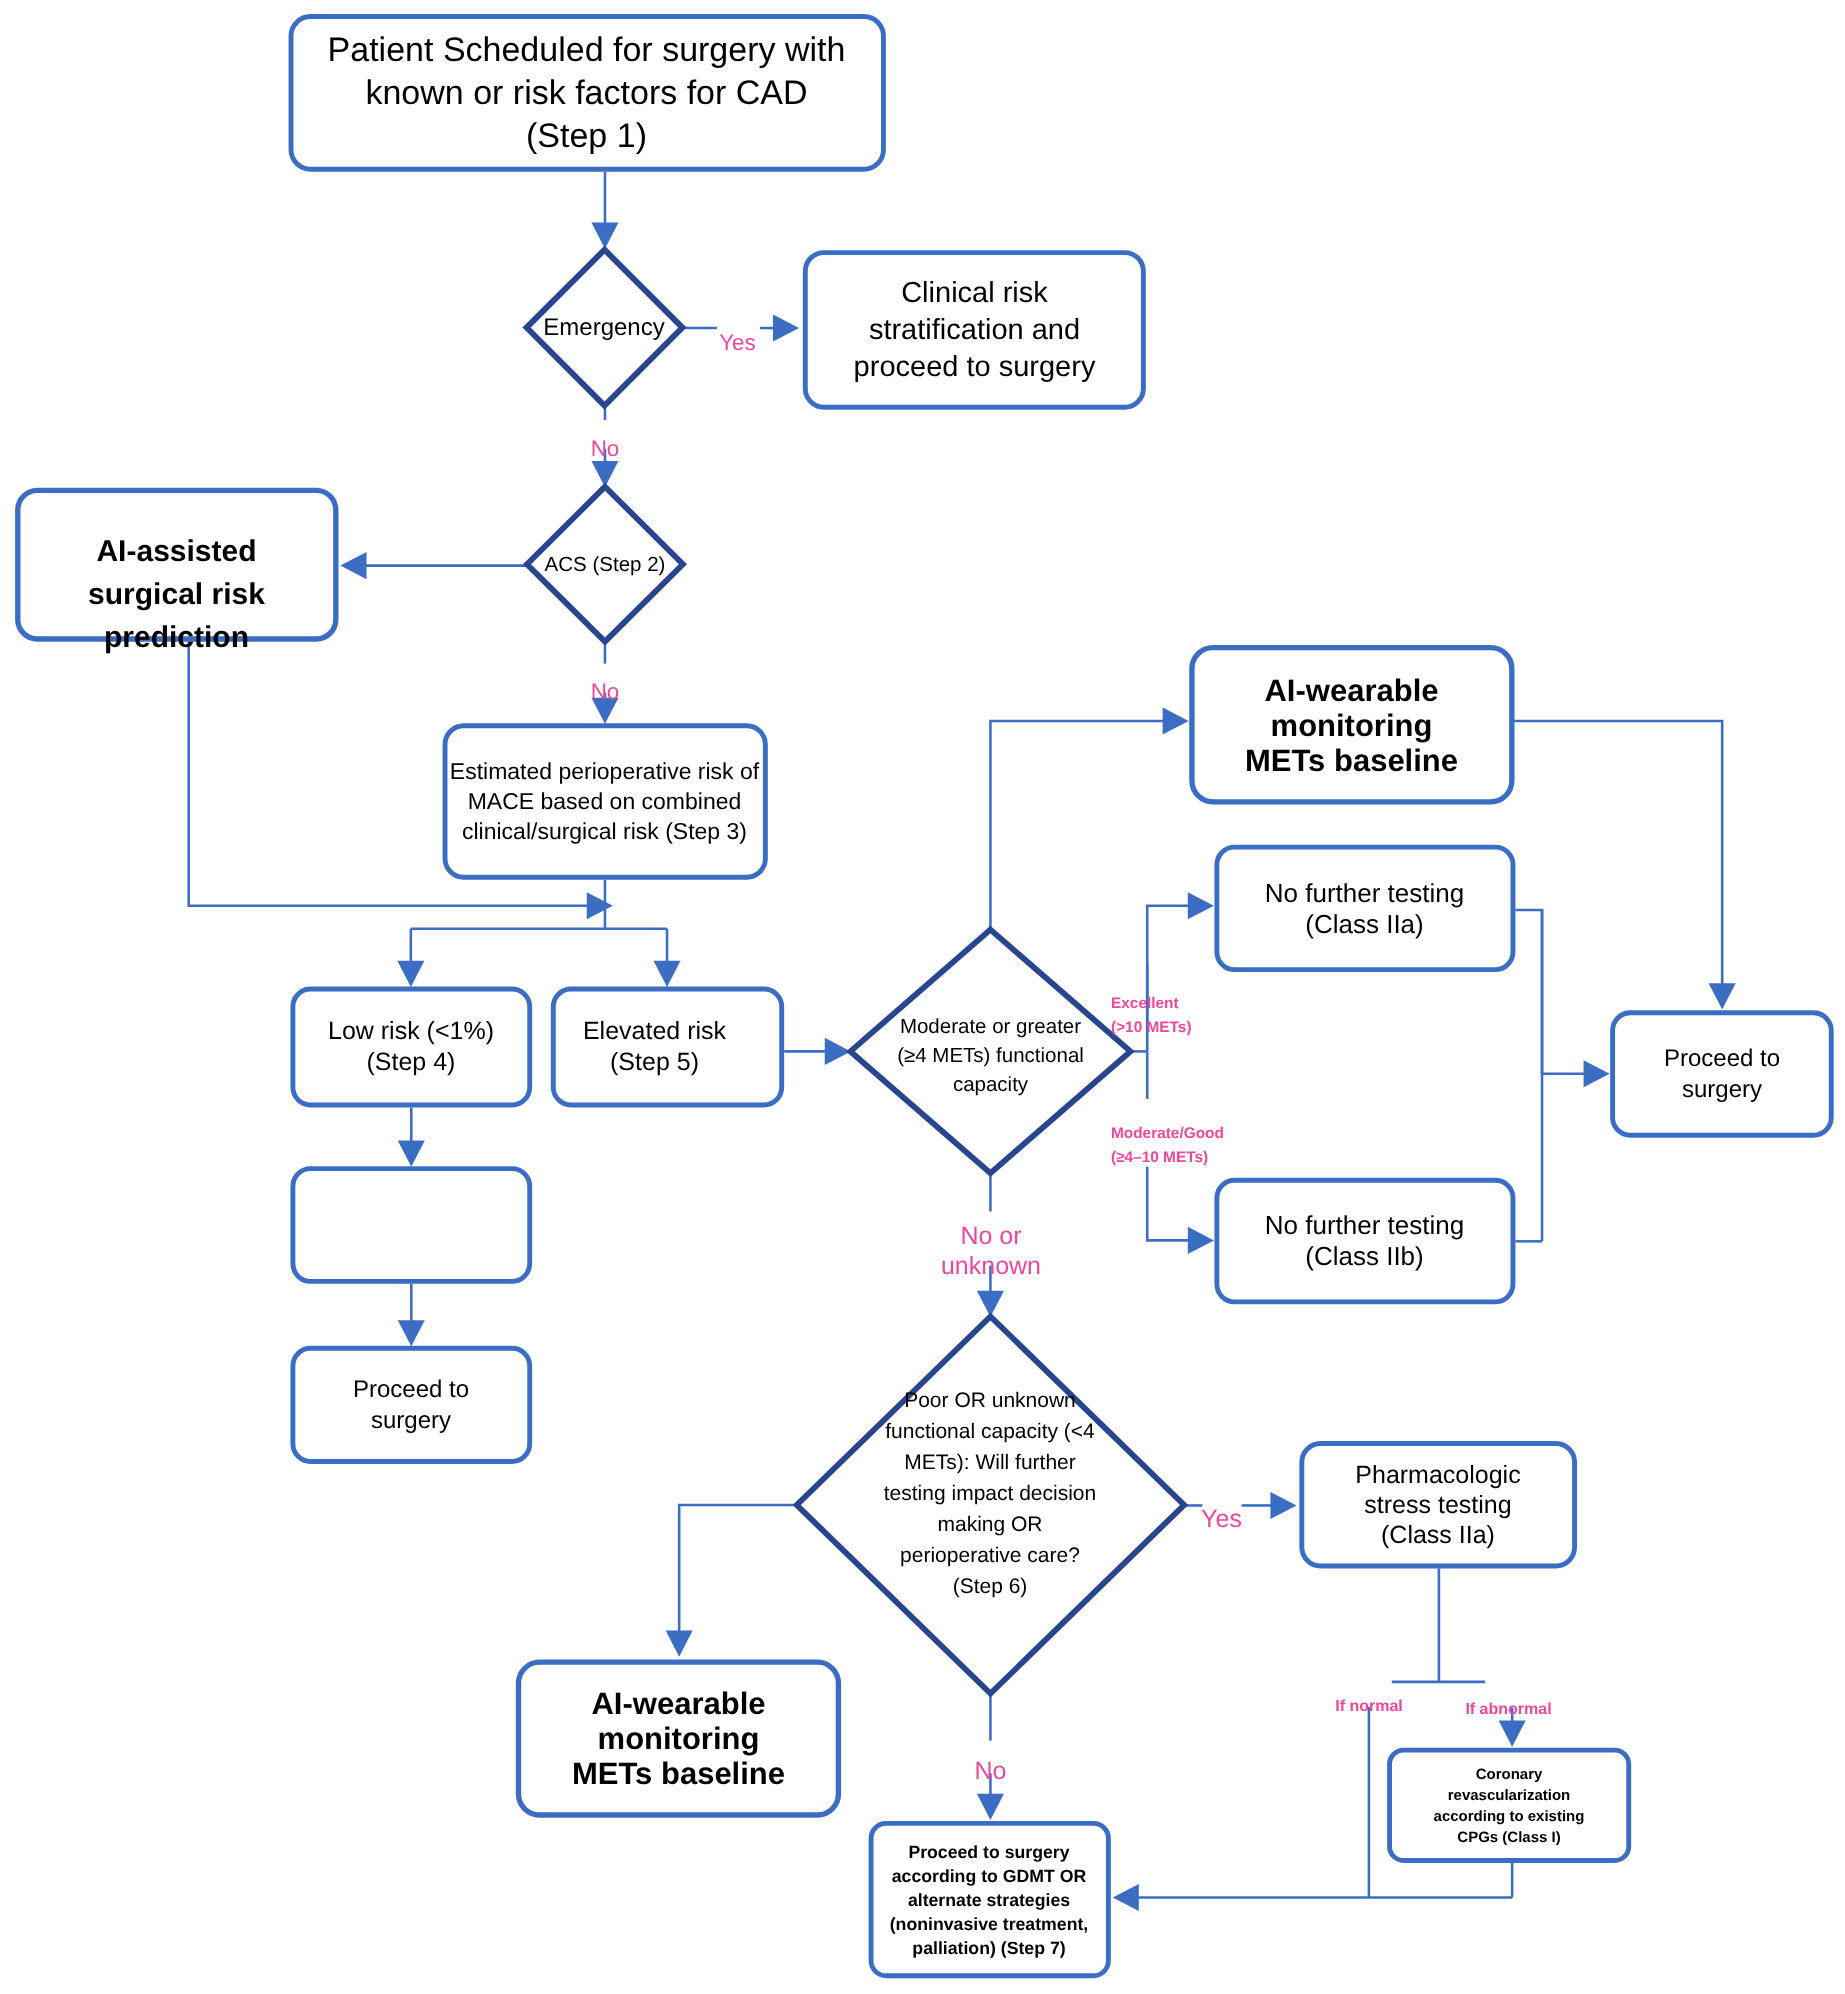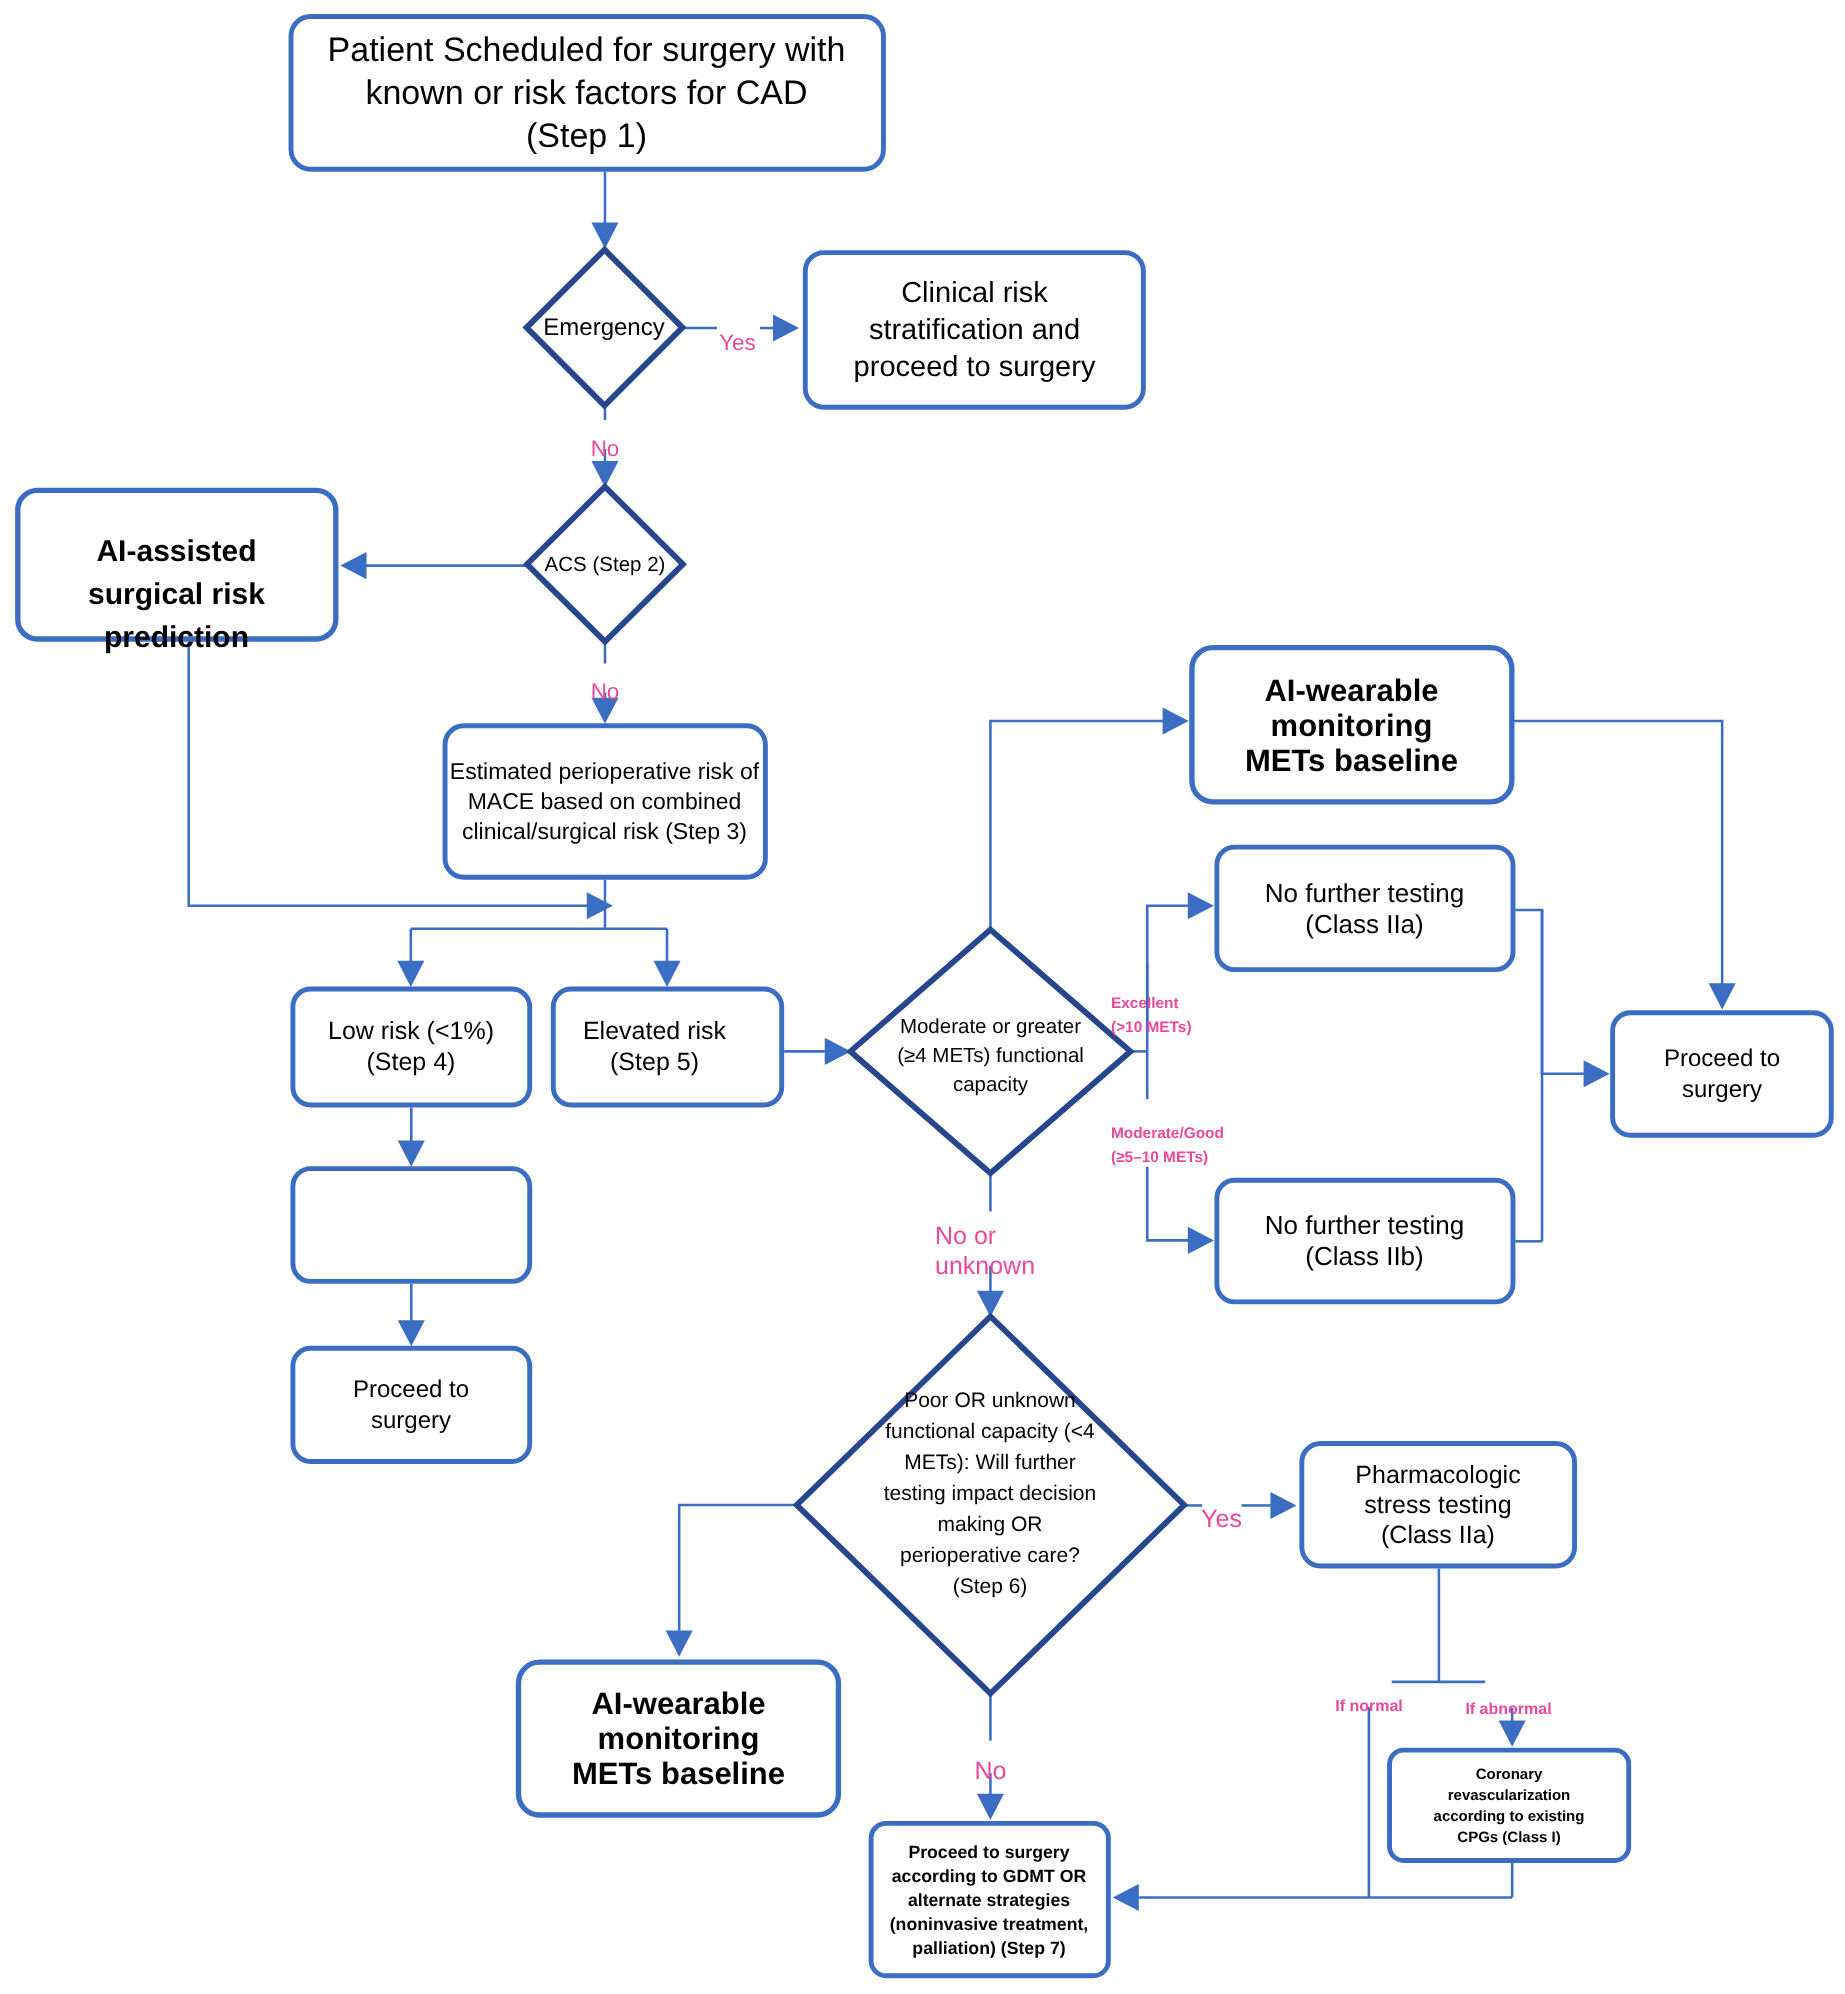--- a/index.html
+++ b/index.html
@@ -156,21 +156,21 @@
 testing impact decision
 making OR
 perioperative care?
 (Step 6)</span></div>
 <div class="lbl" style="left:713px;top:314px;width:49px;font-size:22.4px;font-weight:400;line-height:29px;text-align:center;padding-left:0px;"><span>Yes</span></div>
 <div class="lbl" style="left:587px;top:420px;width:36px;font-size:22.4px;font-weight:400;line-height:29px;text-align:center;padding-left:0px;"><span>No</span></div>
 <div class="lbl" style="left:587px;top:663px;width:36px;font-size:22.4px;font-weight:400;line-height:29px;text-align:center;padding-left:0px;"><span>No</span></div>
 <div class="lbl" style="left:1111px;top:978px;width:94px;font-size:15.4px;font-weight:700;line-height:24px;text-align:left;padding-left:0px;"><span>Excellent
 (&gt;10 METs)</span></div>
 <div class="lbl" style="left:1111px;top:1108px;width:120px;font-size:15.4px;font-weight:700;line-height:24px;text-align:left;padding-left:0px;"><span>Moderate/Good
-(≥5–10 METs)</span></div>
-<div class="lbl" style="left:935px;top:1207px;width:112px;font-size:25px;font-weight:400;line-height:30px;text-align:left;padding-left:0px;"><span>No or
+(≥4–10 METs)</span></div>
+<div class="lbl" style="left:935px;top:1207px;width:112px;font-size:25px;font-weight:400;line-height:30px;text-align:center;padding-left:0px;"><span>No or
 unknown</span></div>
 <div class="lbl" style="left:1194px;top:1490px;width:55px;font-size:25px;font-weight:400;line-height:30px;text-align:center;padding-left:0px;"><span>Yes</span></div>
 <div class="lbl" style="left:970px;top:1742px;width:41px;font-size:25px;font-weight:400;line-height:30px;text-align:center;padding-left:0px;"><span>No</span></div>
 <div class="lbl" style="left:1325px;top:1683px;width:88px;font-size:16px;font-weight:700;line-height:20.5px;text-align:center;padding-left:0px;"><span>If normal</span></div>
 <div class="lbl" style="left:1456px;top:1686px;width:105px;font-size:16px;font-weight:700;line-height:20.5px;text-align:center;padding-left:0px;"><span>If abnormal</span></div>
 </div>
 
 
 </body></html>

